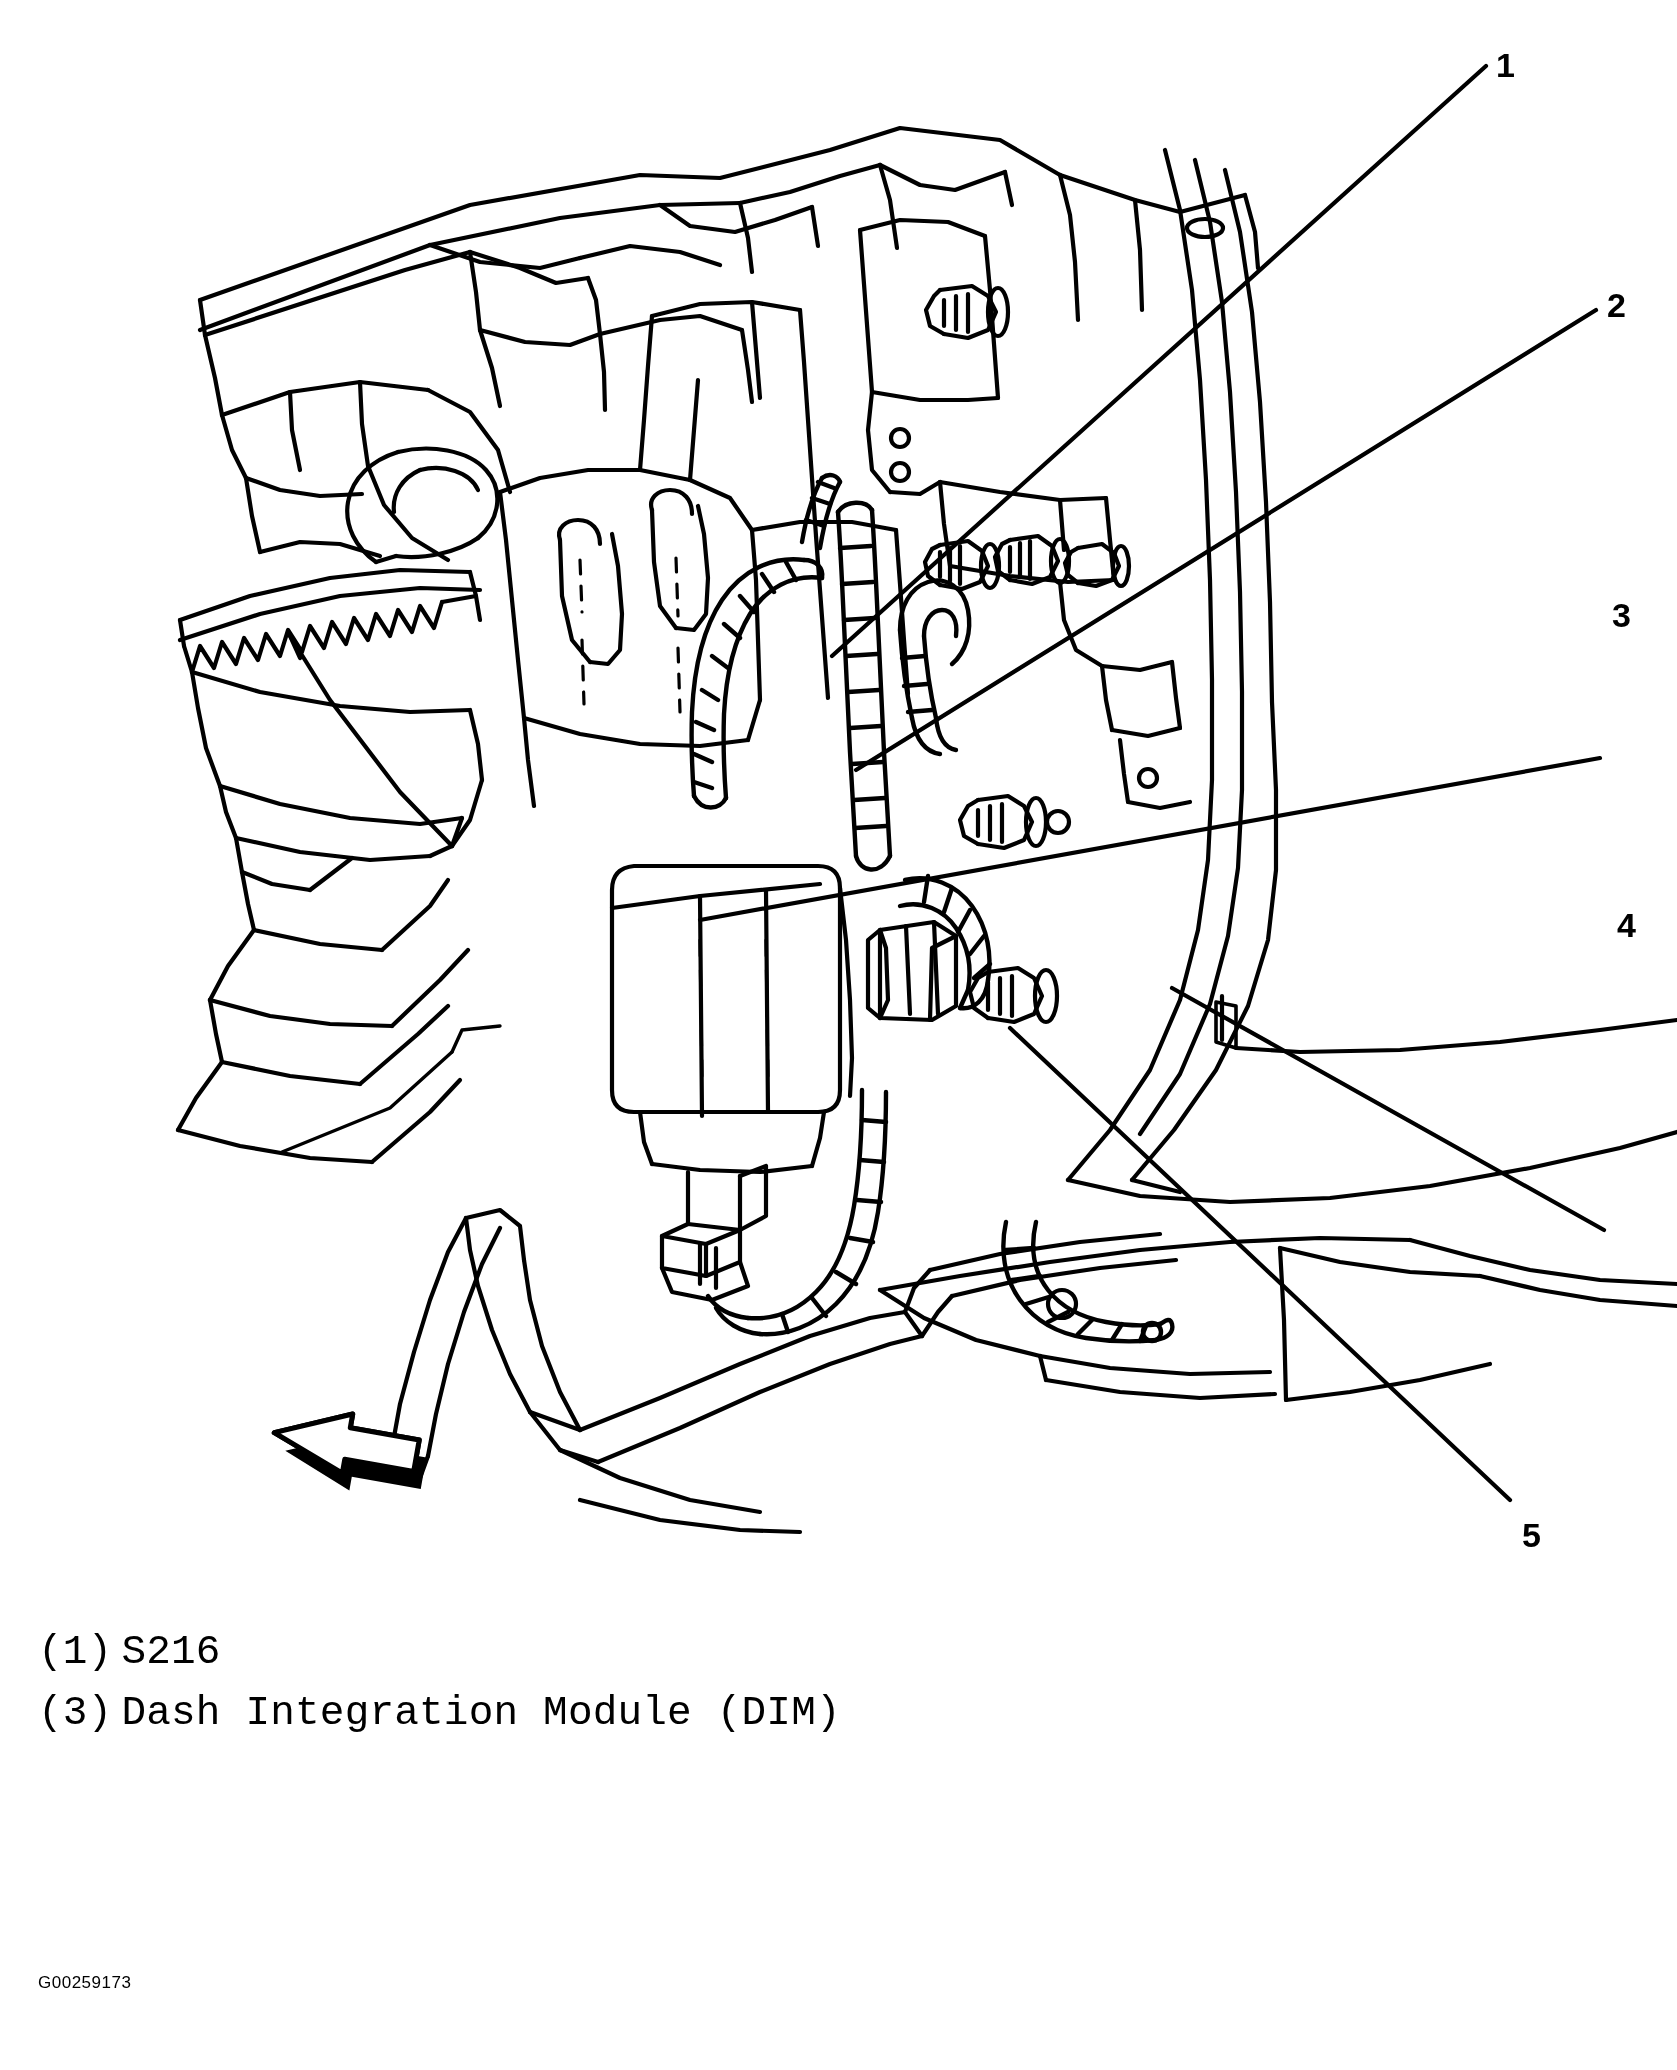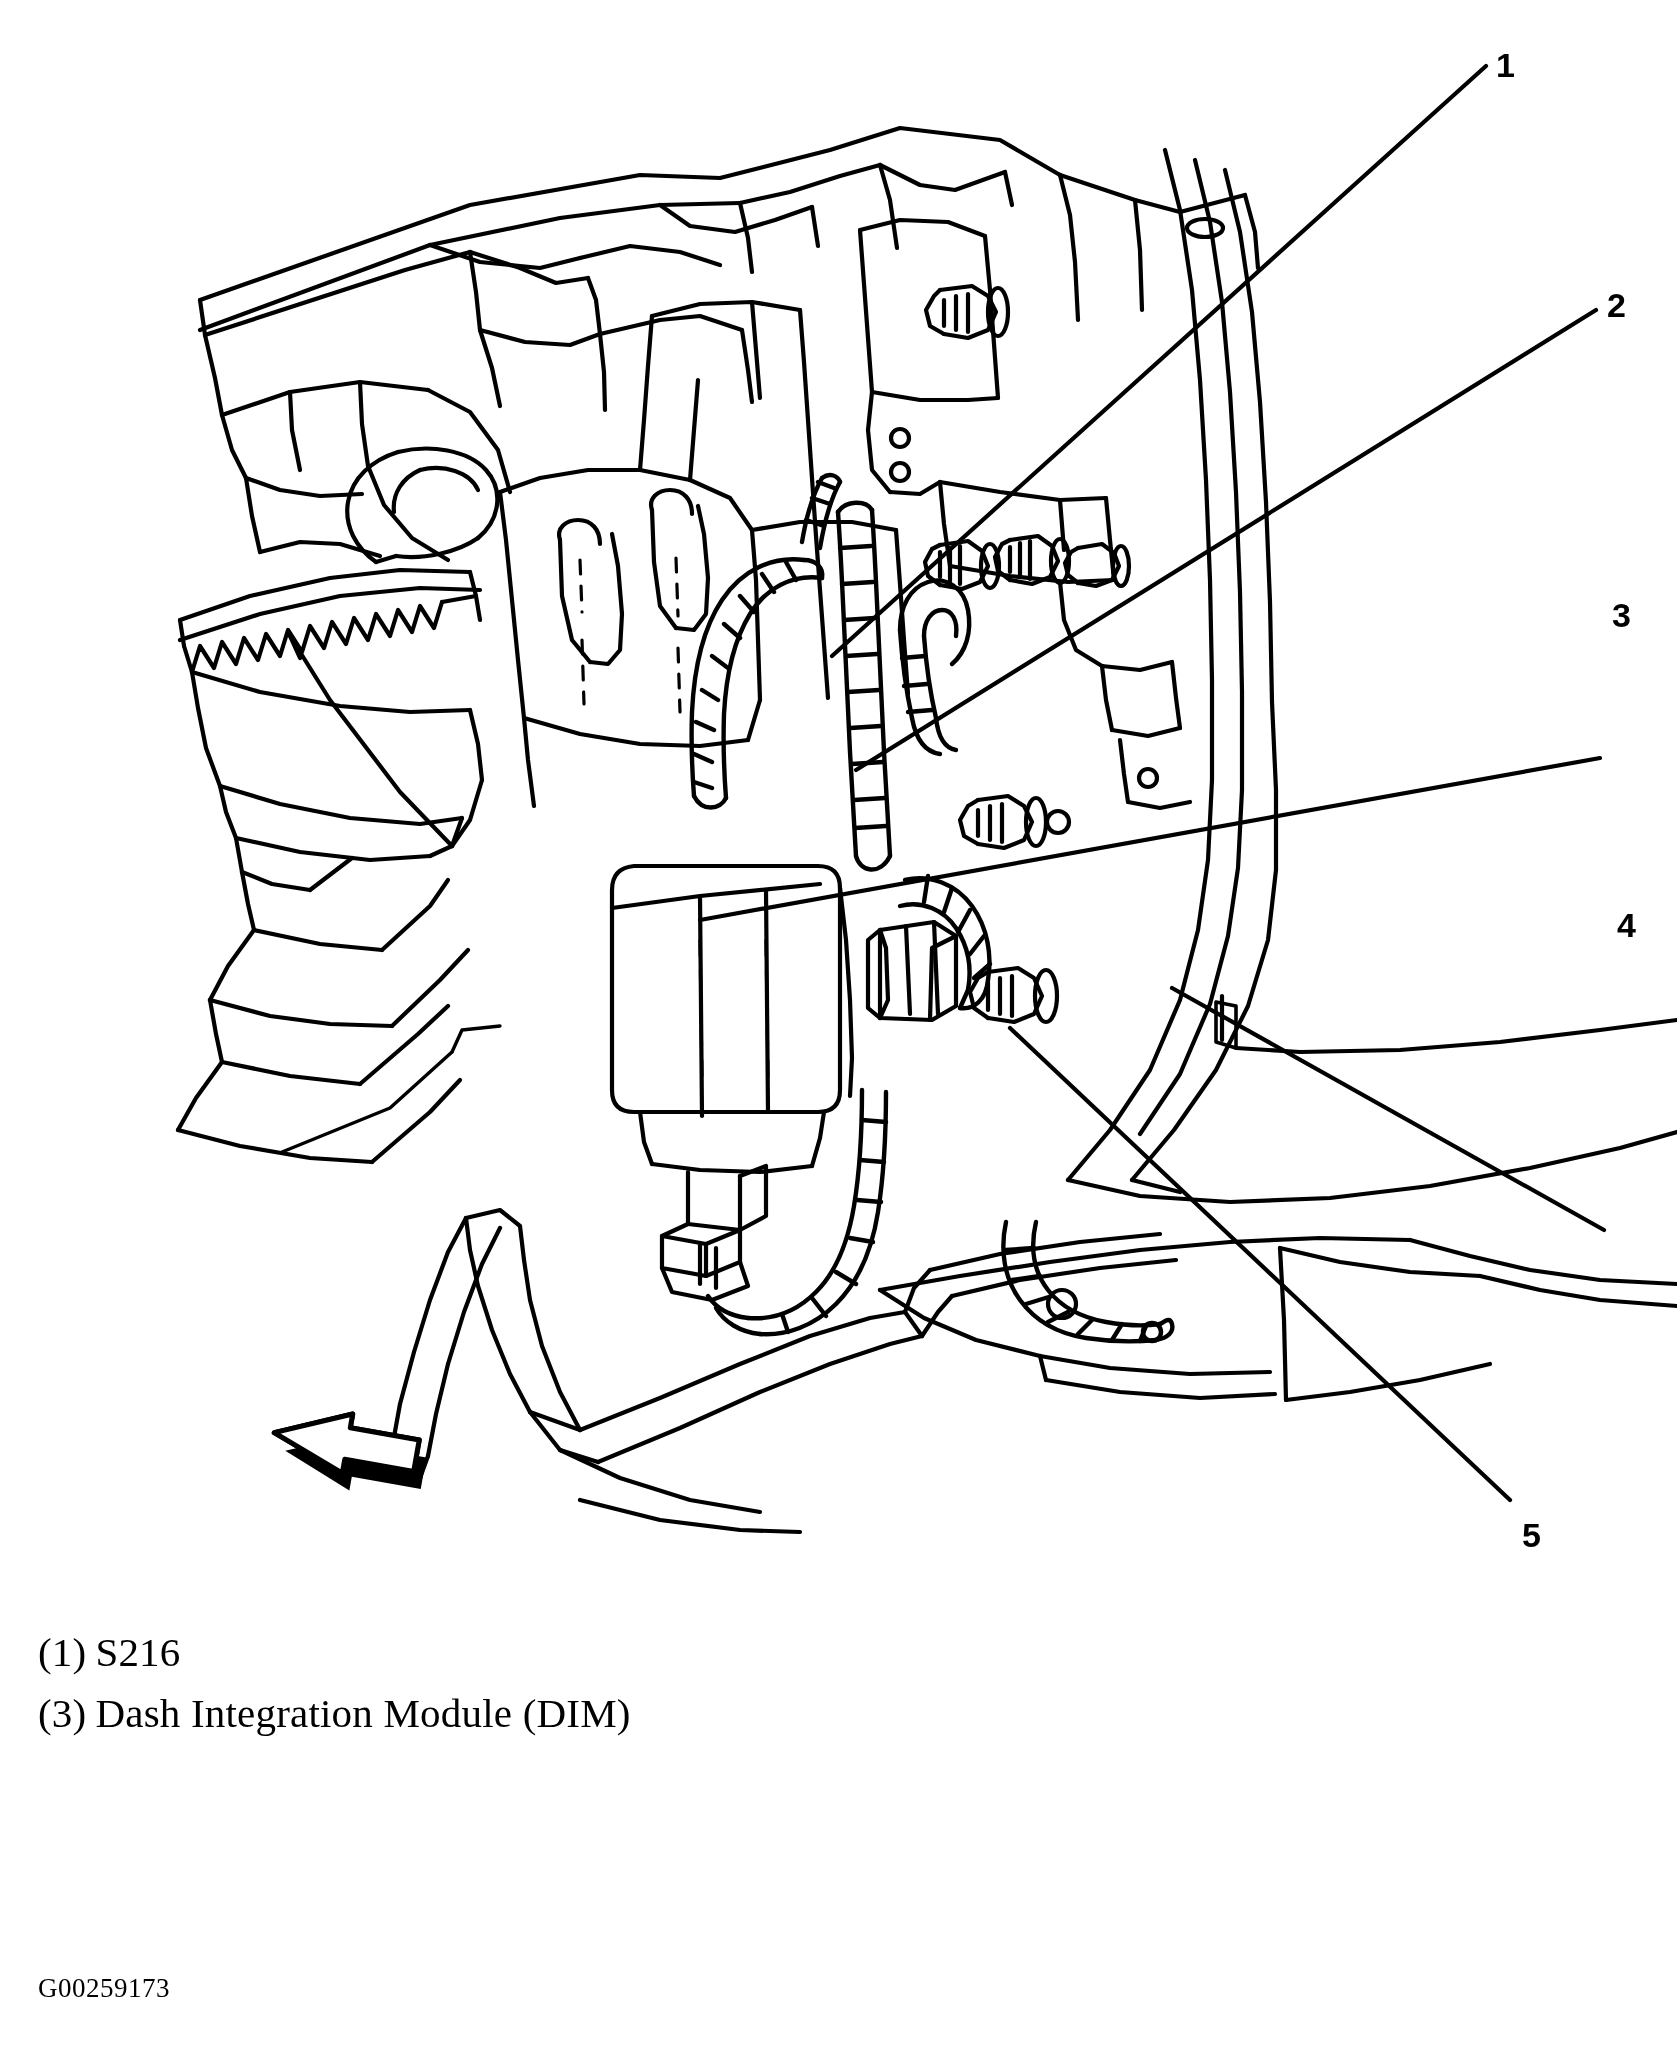--- a/index.html
+++ b/index.html
@@ -32,36 +32,36 @@
   }
 
   
   #legend{
     position:absolute;
     left:38px;
     top:1622px;
     width:1100px;
   }
   .legend-row{
-    font-family:Liberation Serif, serif;
+    font-family:Liberation Mono, monospace;
     font-size:41px;
     line-height:61px;
     letter-spacing:0.2px;
     color:#000;
     white-space:nowrap;
   }
   .legend-row .lg-idx{margin-right:9px;}
 
   
   #figure-id{
     position:absolute;
     left:38px;
     top:1973px;
-    font-family:Liberation Serif, serif;
-    font-size:27px;
+    font-family:Liberation Sans, sans-serif;
+    font-size:17px;
     letter-spacing:0.5px;
     color:#000;
   }
 </style>
 </head>
 <body>
 
 <div id="page">
 
   <div id="illustration">

